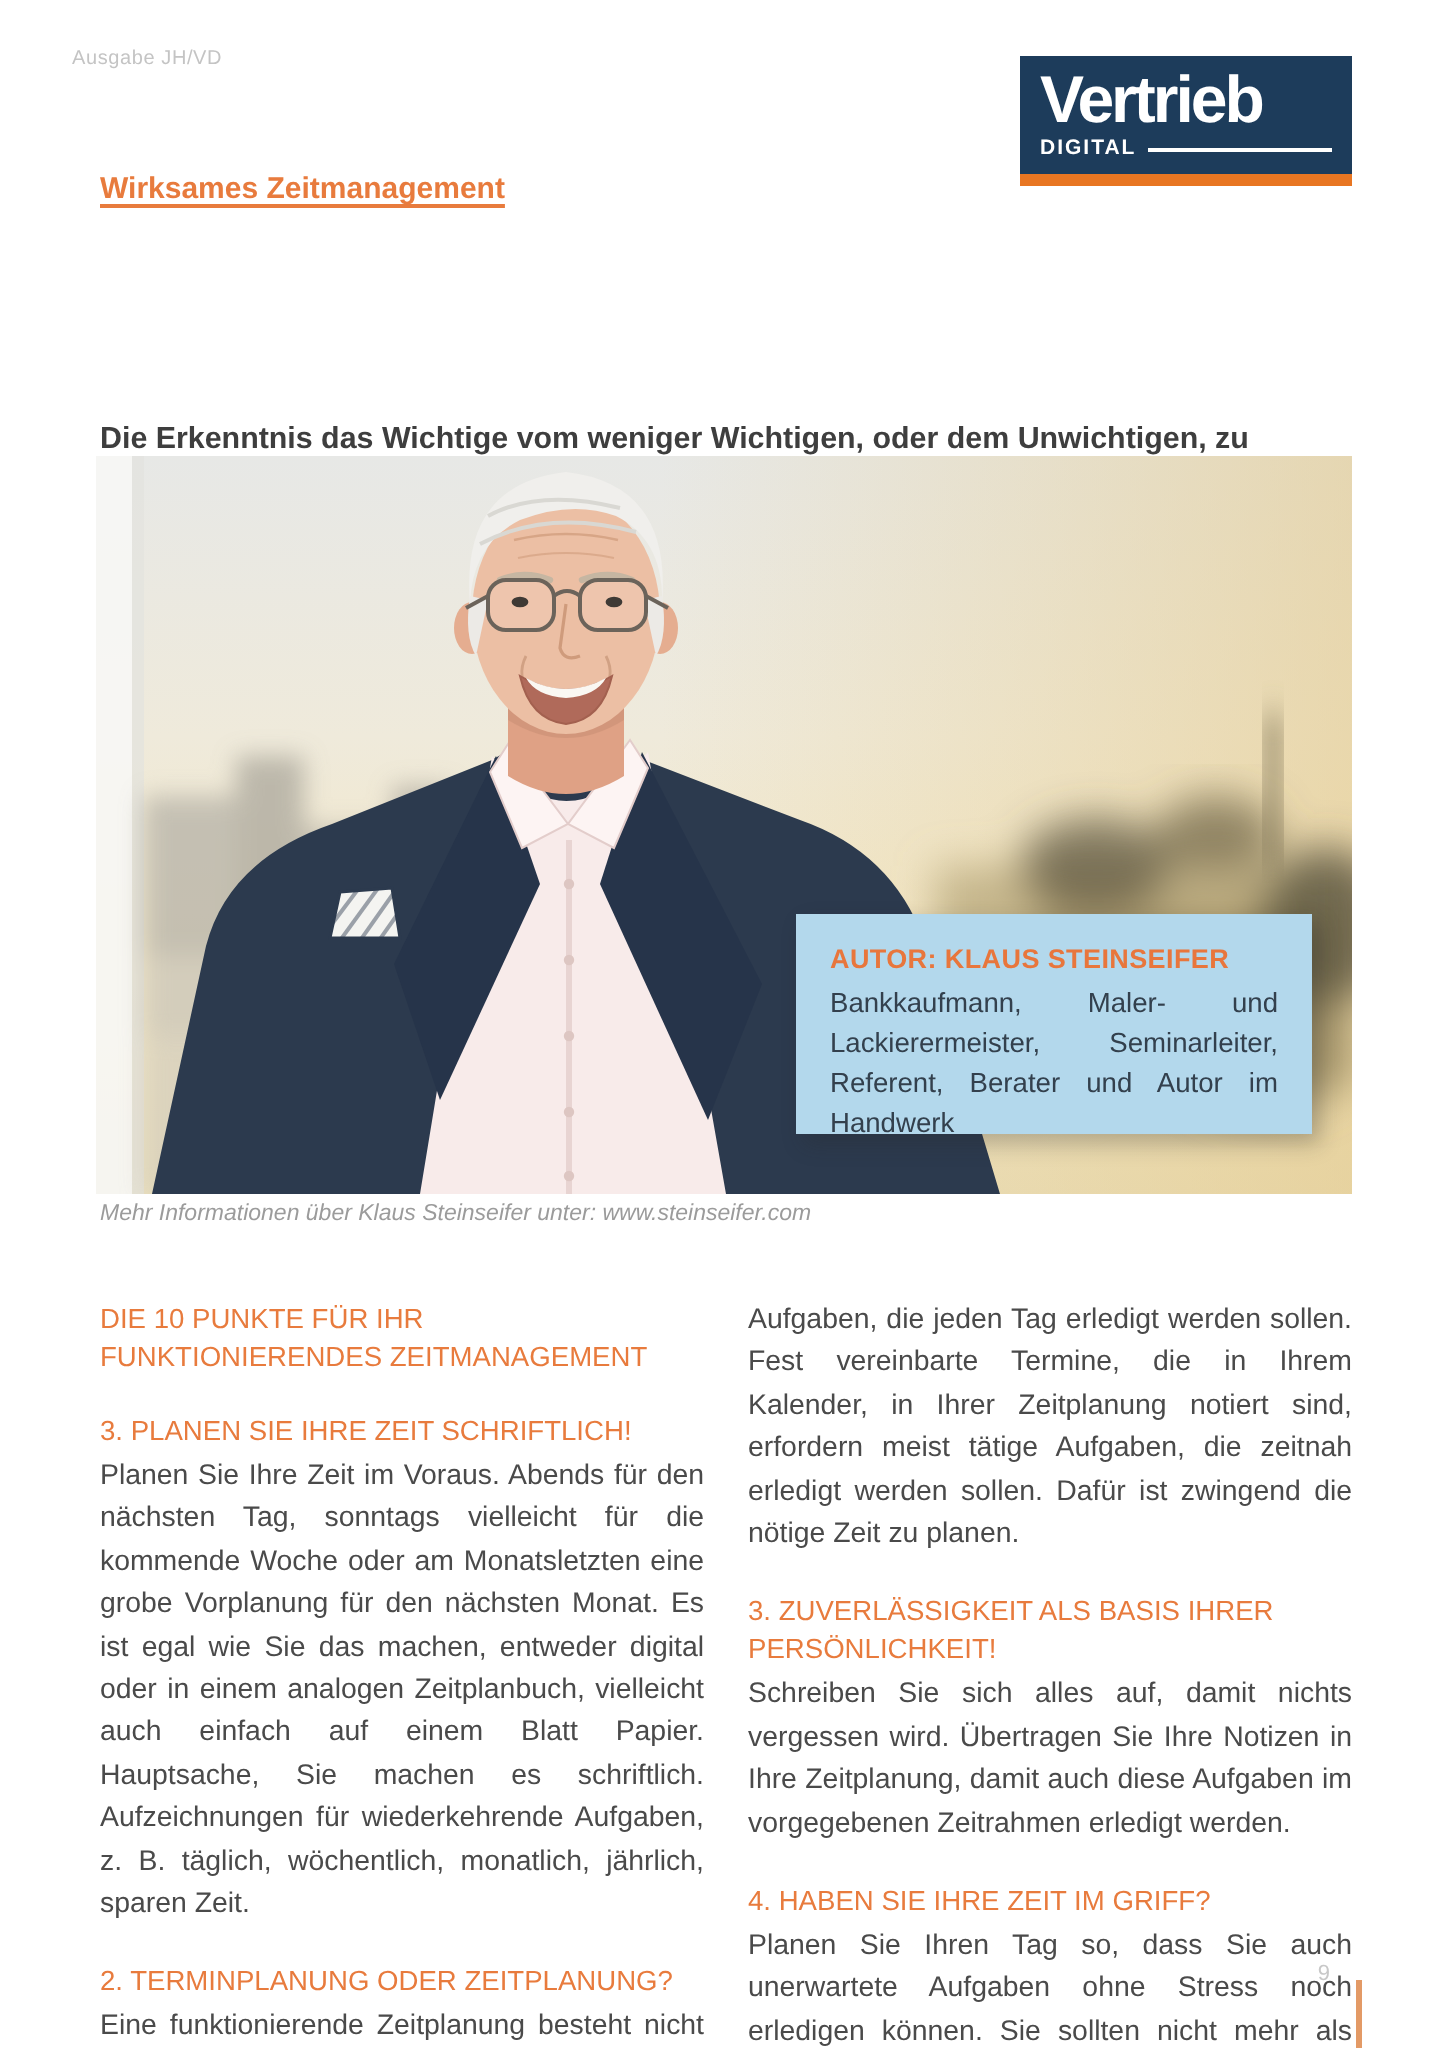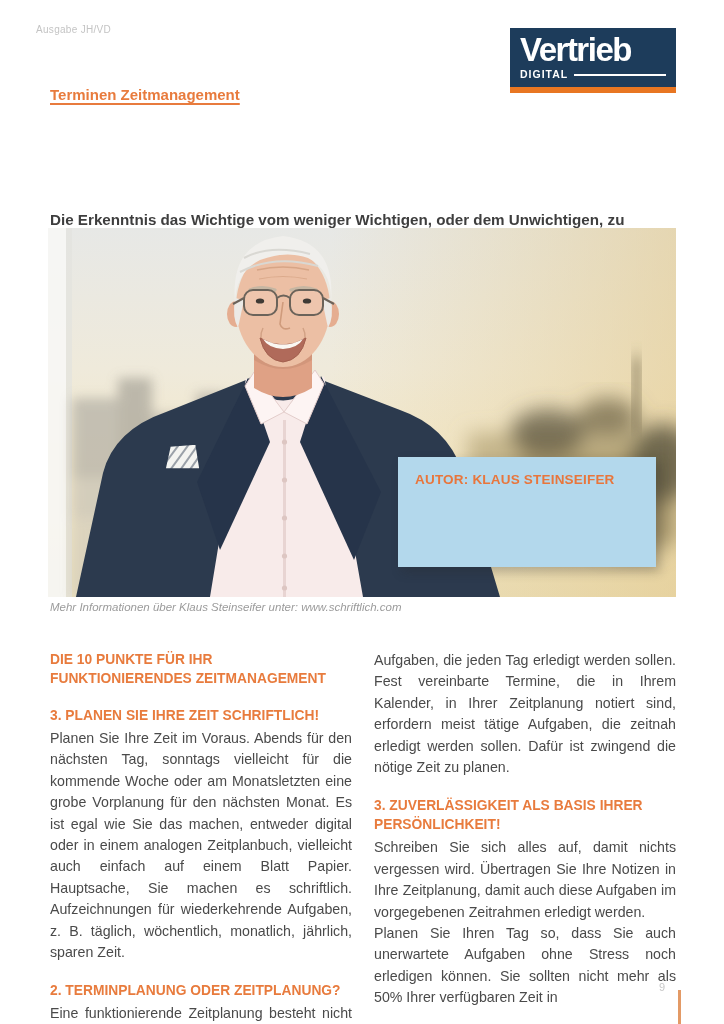--- a/index.html
+++ b/index.html
@@ -30,21 +30,21 @@
   .author-box{position:absolute;left:350px;top:229px;width:258px;height:110px;background:#b3d8ec;
               box-shadow:4px 5px 10px rgba(40,40,40,.28);padding:15px 17px;box-sizing:border-box;}
   .author-box-title{font-size:13.5px;font-weight:700;color:#e8763c;letter-spacing:.2px;margin-bottom:5px;}
   .author-box-text{font-size:13.8px;color:#33404d;line-height:1.45;text-align:justify;}
 
   .photo-caption{position:absolute;left:50px;top:601px;font-size:11.5px;font-style:italic;color:#9b9b9b;}
 
   
   .columns{position:absolute;left:50px;top:650px;width:626px;display:flex;gap:22px;}
   .col{width:302px;}
-  .col-h{color:#e87b3d;font-weight:700;font-size:13.8px;line-height:19px;margin:18px 0 3px 0;text-align:left;}
+  .col-h{color:#e87b3d;font-weight:400;font-size:13.8px;line-height:19px;margin:18px 0 3px 0;text-align:left;}
   .col-h.first{margin-top:0;}
   .list-title{margin-bottom:17px;}
   .col-p{font-size:14.2px;line-height:21.4px;color:#4a4a4a;text-align:justify;margin:0;
          hyphens:auto;-webkit-hyphens:auto;}
 
   .page-number{position:absolute;right:59px;top:981px;font-size:11px;color:#c8c8c8;}
   .footer-line{position:absolute;right:43px;top:990px;width:3px;height:34px;background:#e39a66;}
 </style>
 </head>
 <body>
@@ -57,21 +57,21 @@
     <div class="logo-box">
       <div class="logo-brand">Vertrieb</div>
       <div class="logo-sub-row">
         <span class="logo-sub">DIGITAL</span>
         <span class="logo-sub-line"></span>
       </div>
     </div>
     <div class="logo-bar"></div>
   </div>
 
-  <div class="kicker">Terminen Zeitmanagement</div>
+  <div class="kicker">Wirksames Zeitmanagement</div>
   <div class="intro">Die Erkenntnis das Wichtige vom weniger Wichtigen, oder dem Unwichtigen, zu unterscheiden wird die Basis zum nachhaltig erfolgreichen Umgang mit der Zeit.</div>
 
   <div class="photo">
     <svg width="628" height="369" viewBox="0 0 628 369">
       <defs>
         <linearGradient id="sky" x1="0" y1="0" x2="0" y2="1">
           <stop offset="0" stop-color="#e7e8e6"></stop>
           <stop offset="0.38" stop-color="#efeadb"></stop>
           <stop offset="0.62" stop-color="#f2e8cc"></stop>
           <stop offset="1" stop-color="#eadfbd"></stop>
@@ -182,37 +182,39 @@
       <path d="M 255,100 Q 260,110 253,119" stroke="#d1a184" stroke-width="1.4" fill="none"></path>
 
       <g>
         <path d="M 212,110 Q 235,124 258,110 Q 253,132 235,134 Q 217,132 212,110 Z" fill="#b06a5a" stroke="#a3604f" stroke-width="1"></path>
         <path d="M 215,111 Q 235,122 255,111 Q 250,120 235,121 Q 220,120 215,111 Z" fill="#faf7f2"></path>
       </g>
     </svg>
 
     <div class="author-box">
       <div class="author-box-title">AUTOR: KLAUS STEINSEIFER</div>
+      <div class="author-box-text">Bankkaufmann, Maler- und Lackierermeister, Seminarleiter, Referent, Berater und Autor im Handwerk</div>
     </div>
   </div>
 
-  <div class="photo-caption">Mehr Informationen über Klaus Steinseifer unter: www.schriftlich.com</div>
+  <div class="photo-caption">Mehr Informationen über Klaus Steinseifer unter: www.steinseifer.com</div>
 
   <div class="columns">
     <div class="col">
       <div class="col-h first list-title">DIE 10 PUNKTE FÜR IHR FUNKTIONIERENDES ZEIT­MANAGEMENT</div>
       <div class="col-h">3. PLANEN SIE IHRE ZEIT SCHRIFTLICH!</div>
       <p class="col-p">Planen Sie Ihre Zeit im Voraus. Abends für den nächsten Tag, sonntags vielleicht für die kommende Woche oder am Monatsletzten eine grobe Vorplanung für den nächsten Monat. Es ist egal wie Sie das machen, entweder digital oder in einem analogen Zeitplanbuch, vielleicht auch einfach auf einem Blatt Papier. Hauptsache, Sie machen es schriftlich. Aufzeichnungen für wiederkehrende Aufgaben, z. B. täglich, wöchentlich, monatlich, jährlich, sparen Zeit.</p>
       <div class="col-h">2. TERMINPLANUNG ODER ZEITPLANUNG?</div>
       <p class="col-p">Eine funktionierende Zeitplanung besteht nicht nur aus vereinbarten Terminen, sondern auch aus den</p>
     </div>
     <div class="col">
       <p class="col-p">Aufgaben, die jeden Tag erledigt werden sollen. Fest vereinbarte Termine, die in Ihrem Kalender, in Ihrer Zeitplanung notiert sind, erfordern meist tätige Aufgaben, die zeitnah erledigt werden sollen. Dafür ist zwingend die nötige Zeit zu planen.</p>
       <div class="col-h">3. ZUVERLÄSSIGKEIT ALS BASIS IHRER PERSÖN­LICHKEIT!</div>
       <p class="col-p">Schreiben Sie sich alles auf, damit nichts vergessen wird. Übertragen Sie Ihre Notizen in Ihre Zeitplanung, damit auch diese Aufgaben im vorgegebenen Zeitrahmen erledigt werden.</p>
+      <div class="col-h">4. HABEN SIE IHRE ZEIT IM GRIFF?</div>
       <p class="col-p">Planen Sie Ihren Tag so, dass Sie auch unerwartete Aufgaben ohne Stress noch erledigen können. Sie sollten nicht mehr als 50% Ihrer verfügbaren Zeit in</p>
     </div>
   </div>
 
   <div class="page-number">9</div>
   <div class="footer-line"></div>
 
 </div>
 
 </body></html>

